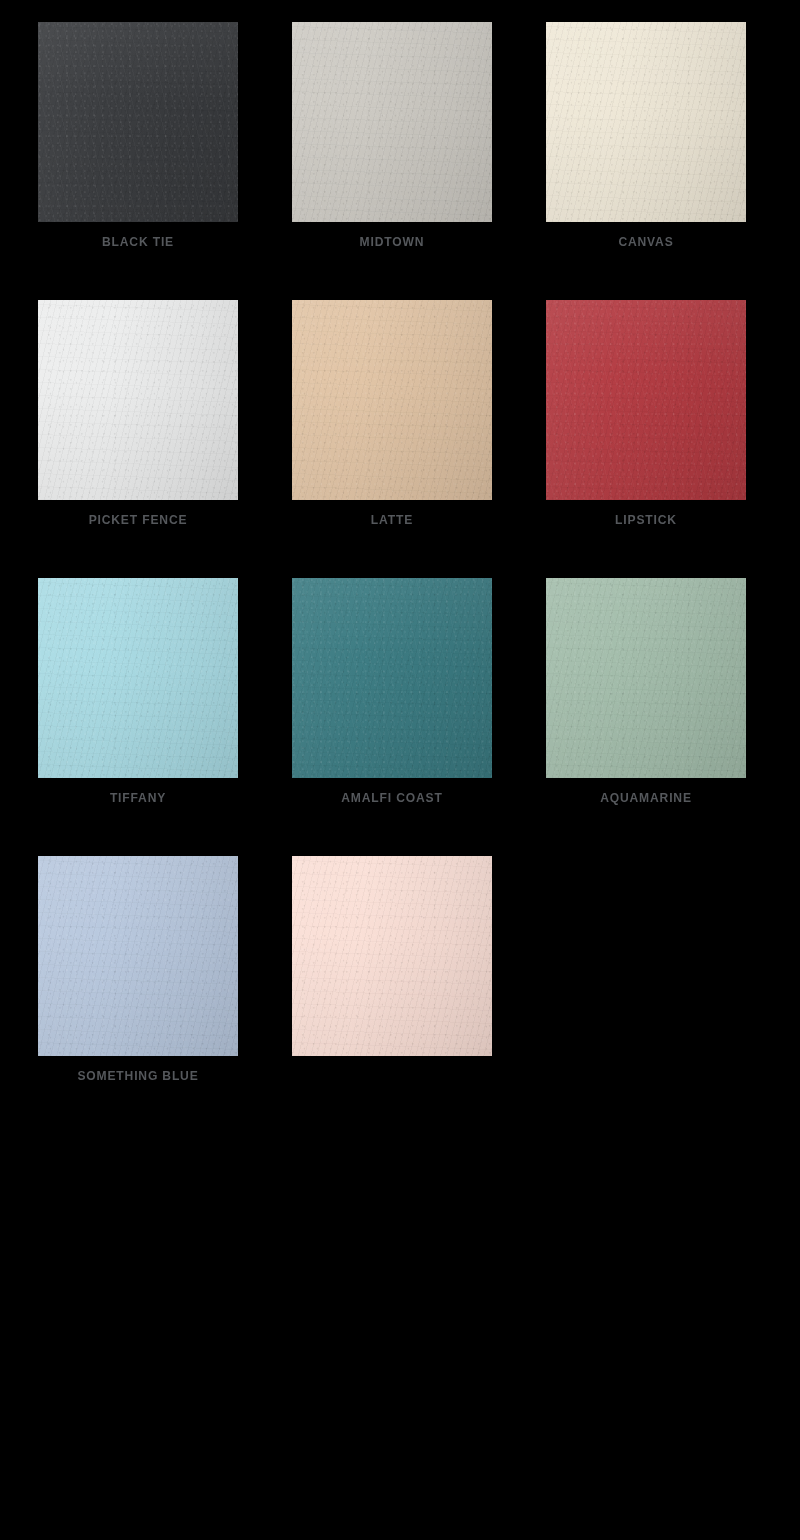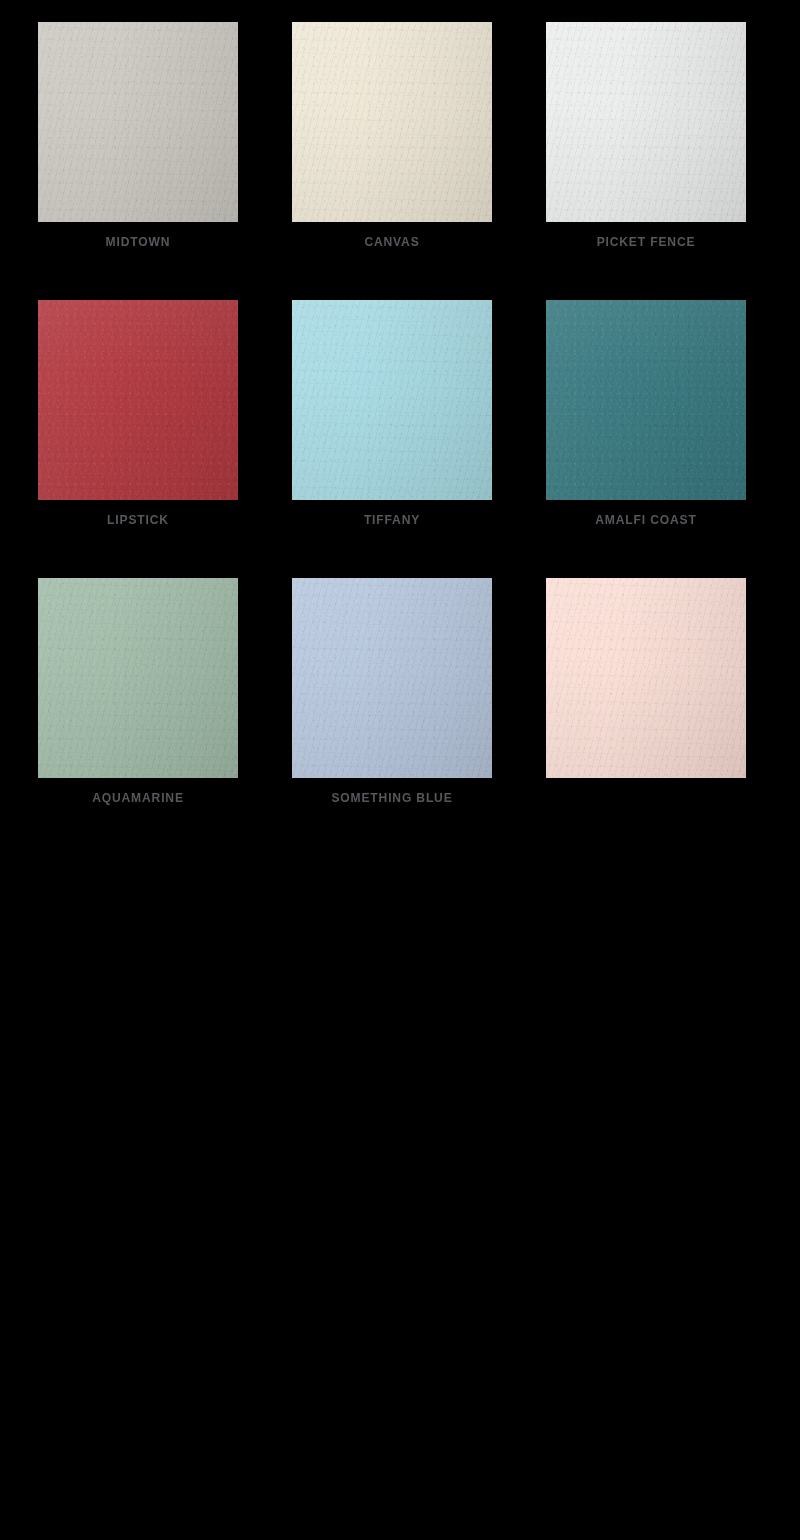--- a/index.html
+++ b/index.html
@@ -95,20 +95,28 @@
     transform-origin: center center;
     white-space: nowrap;
   }
 </style>
 </head>
 <body>
 
 <div id="swatch-board">
   <div class="swatch-grid">
       <div class="swatch-cell">
+        <div class="swatch-chip" style="background-color: rgb(57, 59, 62);">
+          <div class="grain"></div>
+          <div class="fibre"></div>
+          <div class="sheen"></div>
+        </div>
+        <div class="swatch-label">BLACK TIE</div>
+      </div>
+      <div class="swatch-cell">
         <div class="swatch-chip" style="background-color: rgb(205, 202, 195);">
           <div class="grain"></div>
           <div class="fibre"></div>
           <div class="sheen"></div>
         </div>
         <div class="swatch-label">MIDTOWN</div>
       </div>
       <div class="swatch-cell">
         <div class="swatch-chip" style="background-color: rgb(239, 232, 215);">
           <div class="grain"></div>
@@ -117,20 +125,28 @@
         </div>
         <div class="swatch-label">CANVAS</div>
       </div>
       <div class="swatch-cell">
         <div class="swatch-chip" style="background-color: rgb(236, 237, 237);">
           <div class="grain"></div>
           <div class="fibre"></div>
           <div class="sheen"></div>
         </div>
         <div class="swatch-label">PICKET FENCE</div>
+      </div>
+      <div class="swatch-cell">
+        <div class="swatch-chip" style="background-color: rgb(225, 196, 165);">
+          <div class="grain"></div>
+          <div class="fibre"></div>
+          <div class="sheen"></div>
+        </div>
+        <div class="swatch-label">LATTE</div>
       </div>
       <div class="swatch-cell">
         <div class="swatch-chip" style="background-color: rgb(179, 59, 66);">
           <div class="grain"></div>
           <div class="fibre"></div>
           <div class="sheen"></div>
         </div>
         <div class="swatch-label">LIPSTICK</div>
       </div>
       <div class="swatch-cell">

